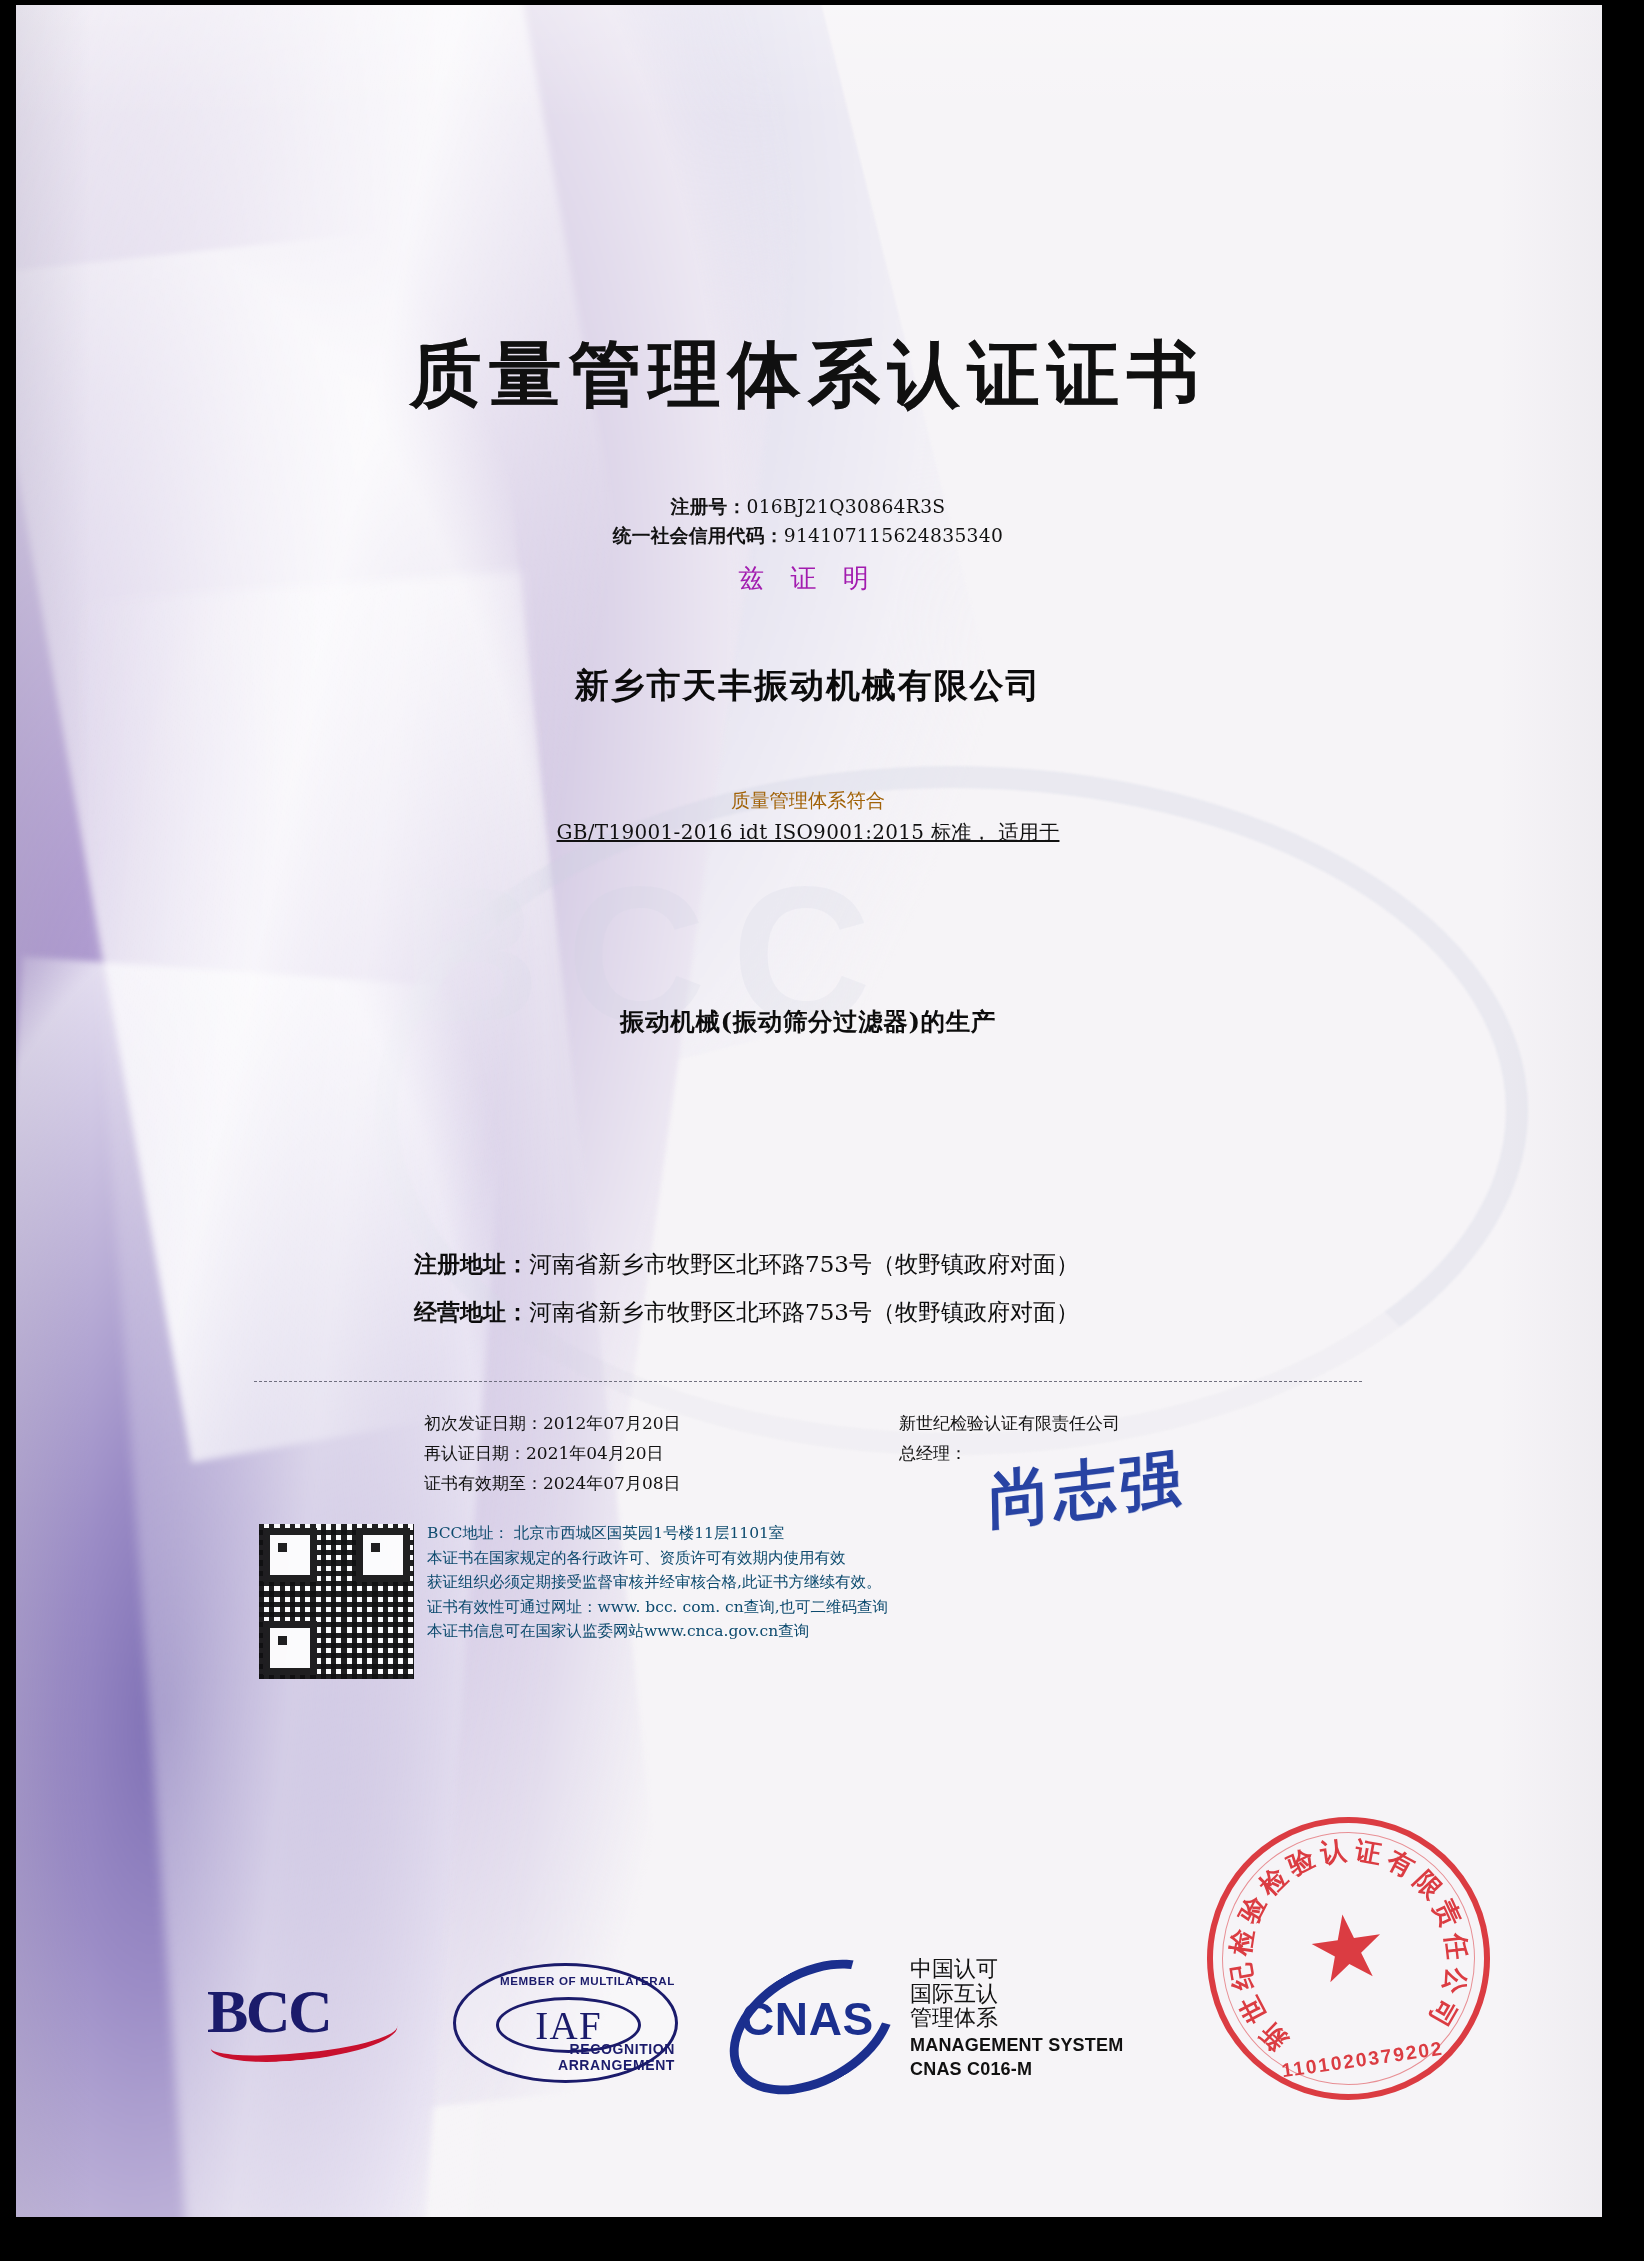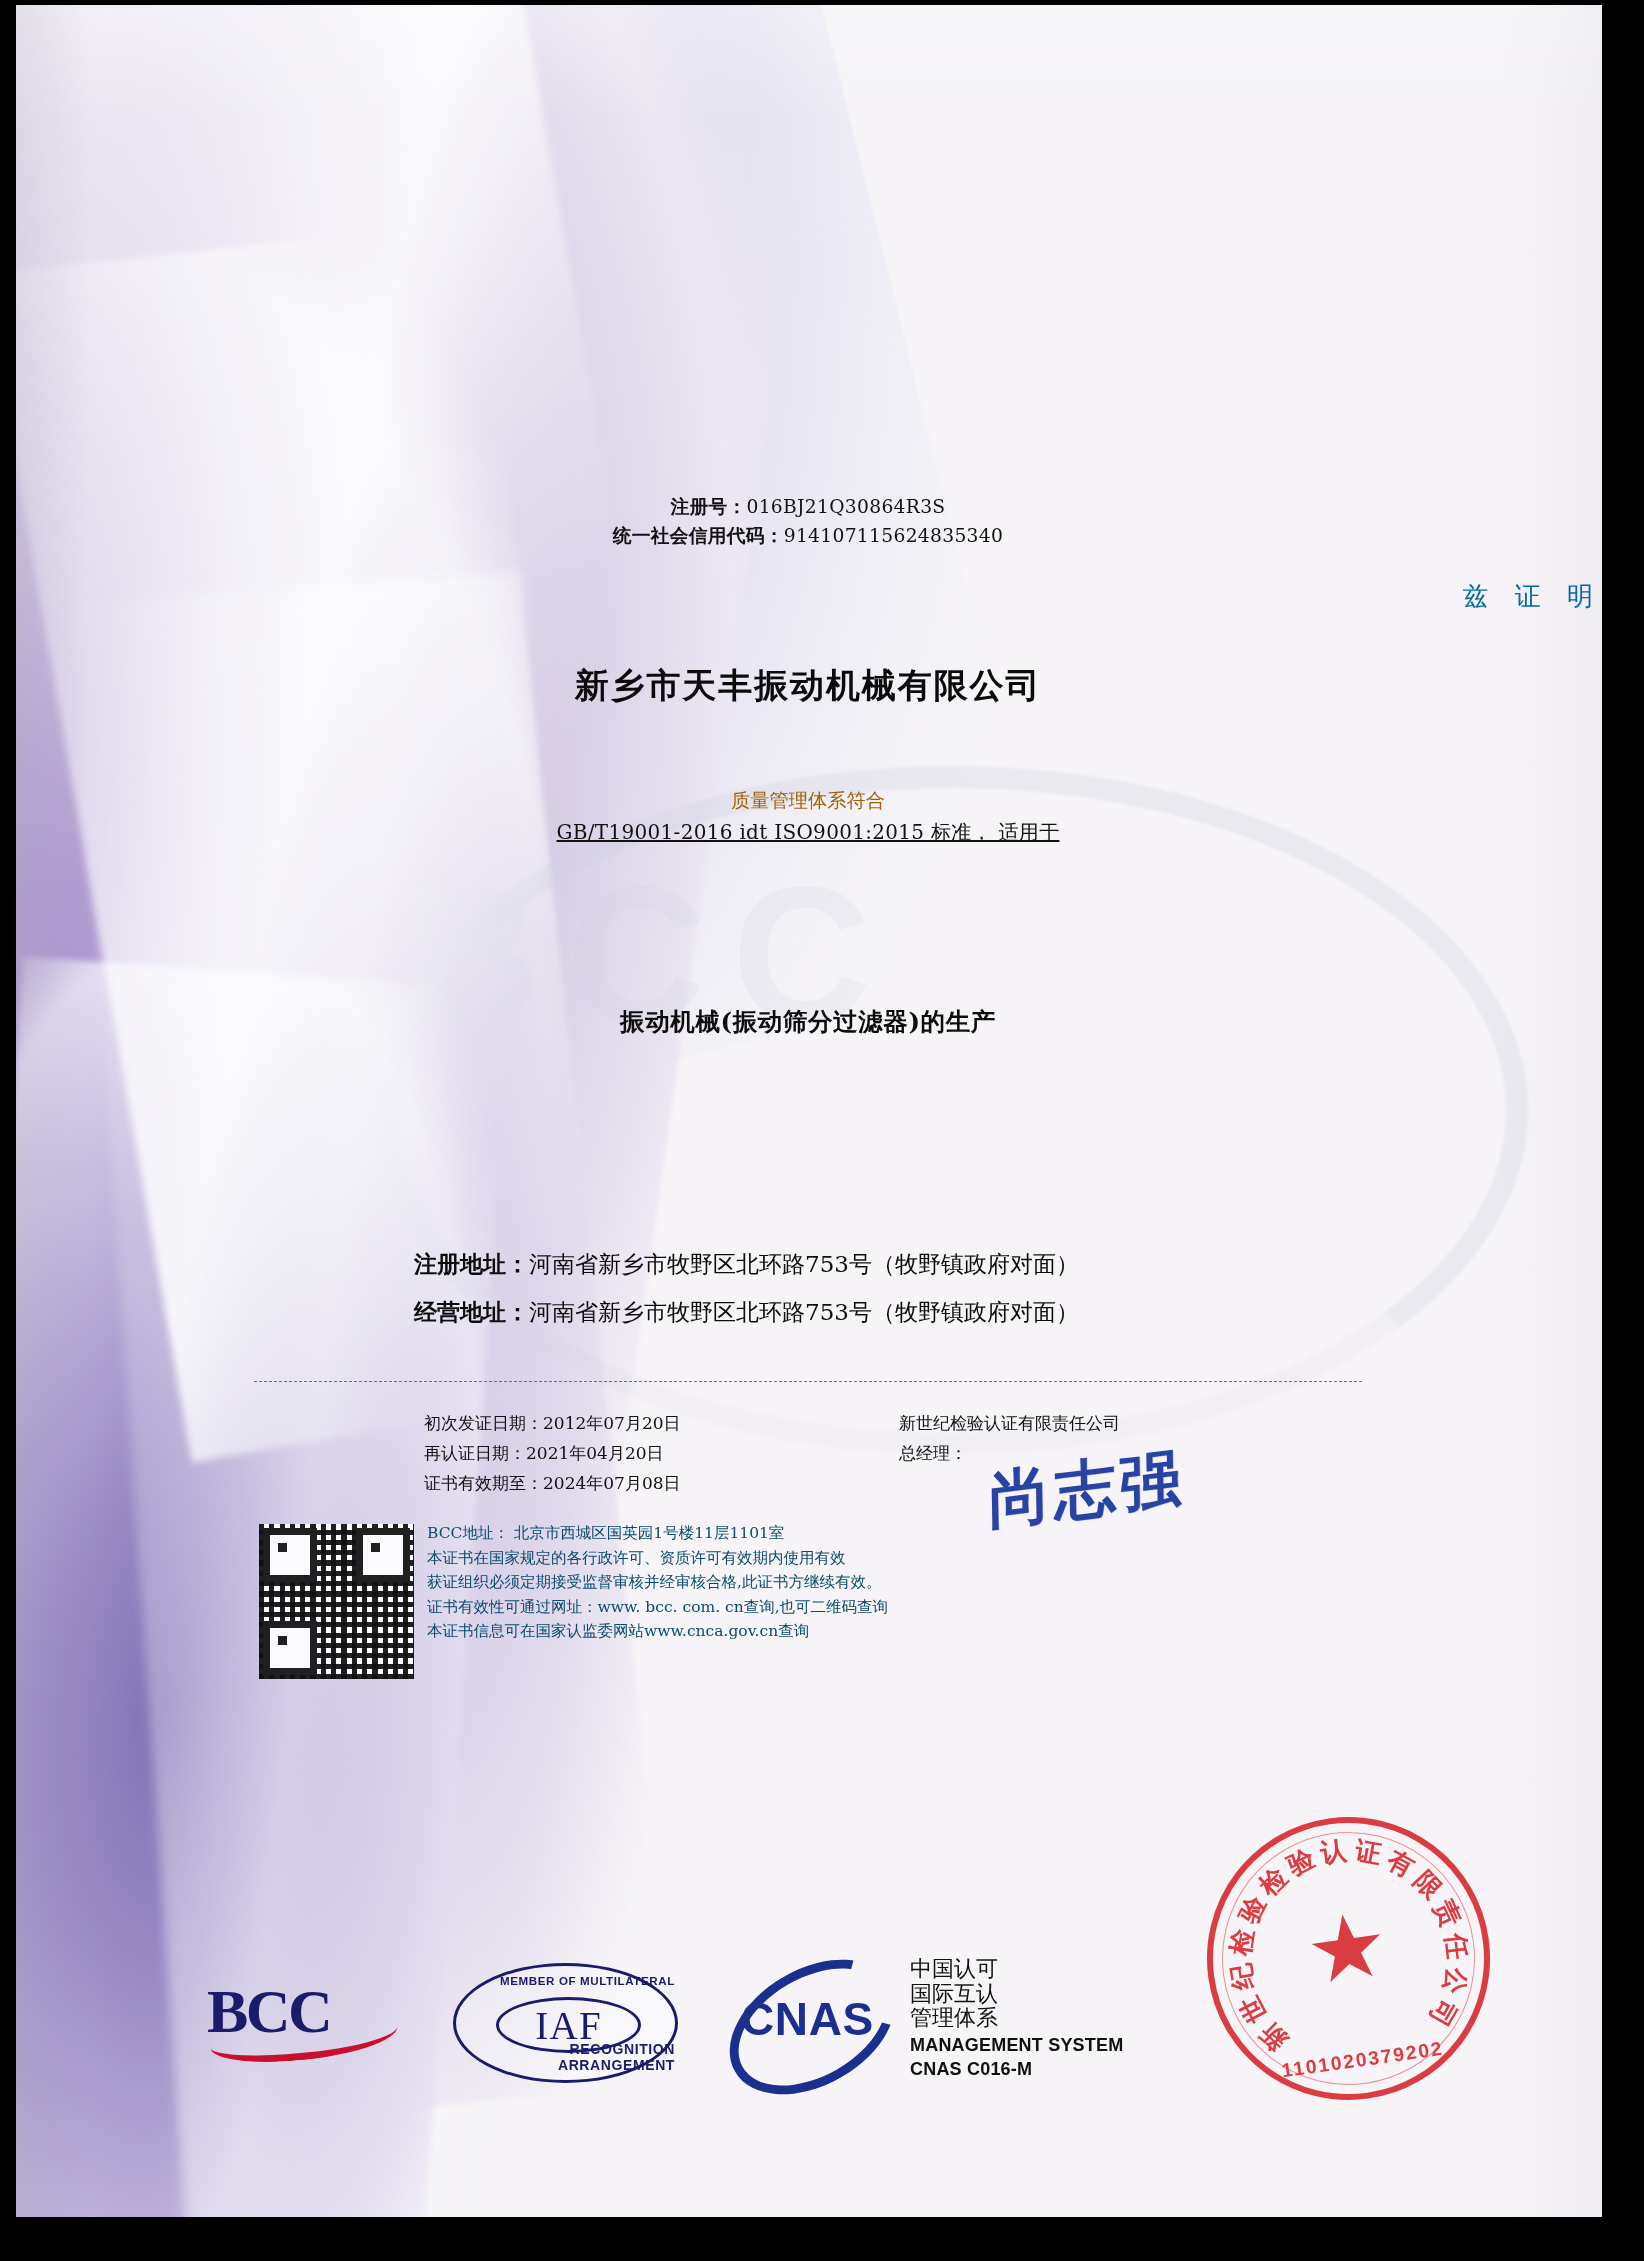--- a/index.html
+++ b/index.html
@@ -140,26 +140,26 @@
   .reg-line {
     font-size: 18.7px;
     line-height: 28px;
     letter-spacing: 0.3px;
   }
   .reg-line b { font-weight: 700; }
 
   .zizhengming {
     position: absolute;
     left: 0; right: 0;
-    top: 574px;
-    text-align: right;
+    top: 556px;
+    text-align: center;
     font-family: "DejaVu Serif", serif;
     font-size: 26px;
     letter-spacing: 9px;
-    color: #0369a1;
+    color: #a21caf;
   }
 
   .company {
     position: absolute;
     left: 0; right: 0;
     top: 658px;
     text-align: center;
     font-family: "DejaVu Serif", serif;
     font-weight: 700;
     font-size: 34px;
@@ -479,20 +479,21 @@
       <div class="swirl-d"></div>
       <div class="ghost-arc"></div>
       <div class="ghost-letters">BCC</div>
       <div class="swirl-sheen"></div>
       <div class="swirl-sheen2"></div>
       <div class="page-vignette"></div>
     </div>
 
     <div class="content">
 
+      <div class="cert-title">质量管理体系认证证书</div>
 
       <div class="reg-block">
         <div class="reg-line">
           <b>注册号：</b><span>016BJ21Q30864R3S</span>
         </div>
         <div class="reg-line">
           <b>统一社会信用代码：</b><span>914107115624835340</span>
         </div>
       </div>
 

